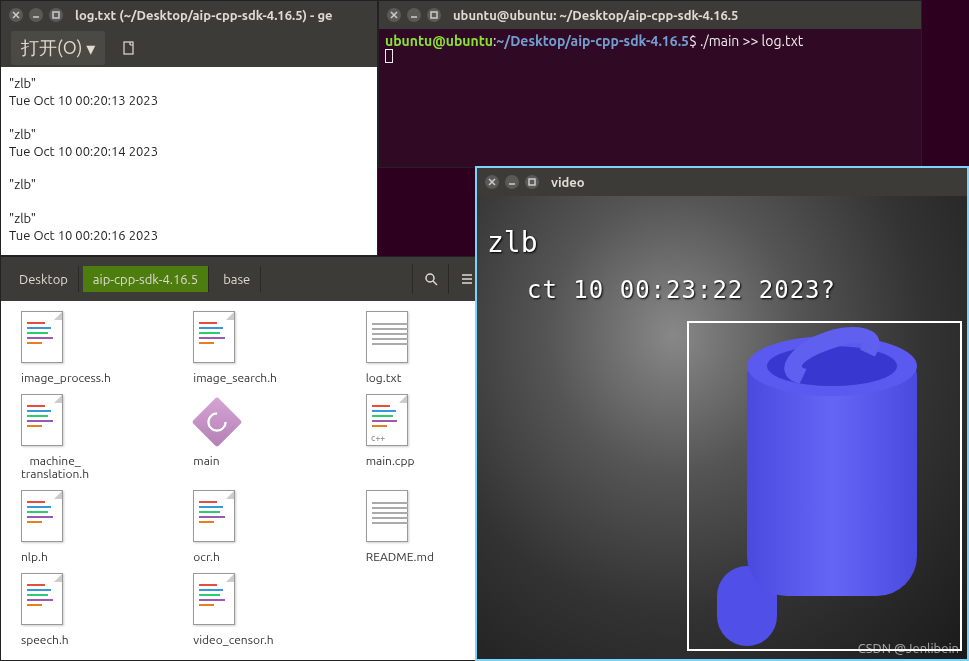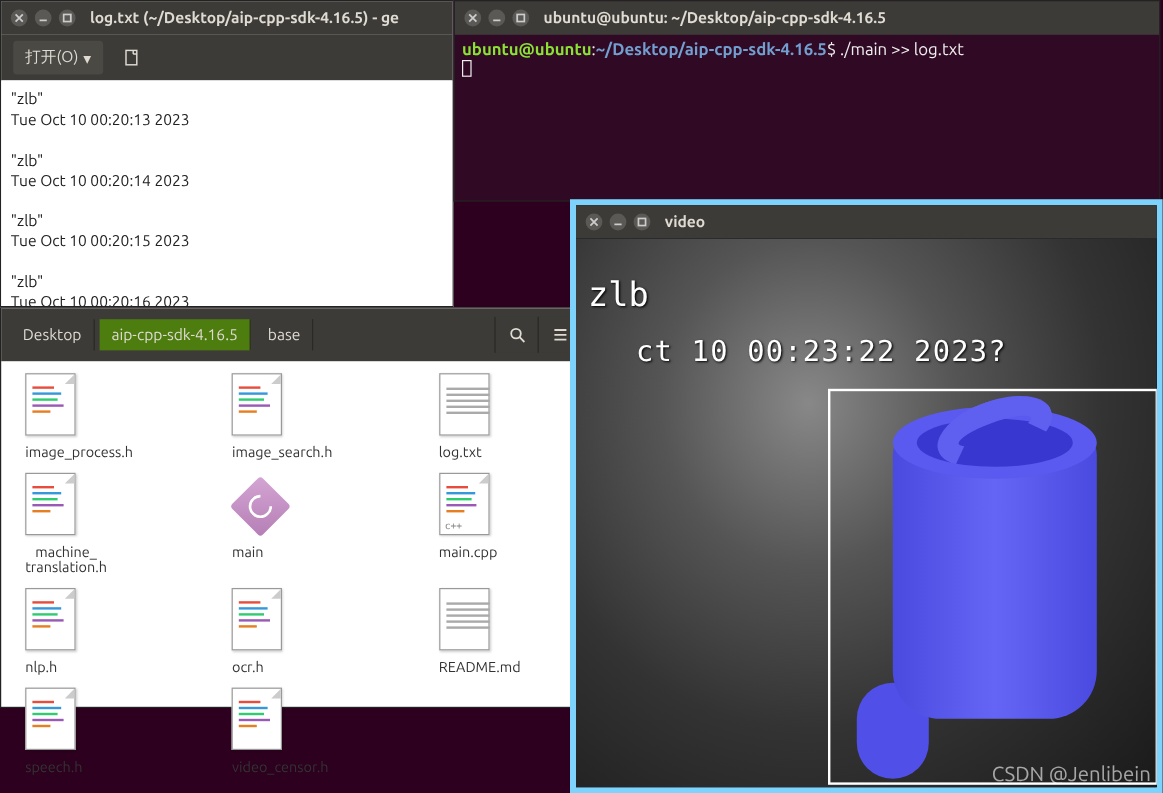--- a/index.html
+++ b/index.html
@@ -7,35 +7,35 @@
 
 
 .titlebar { background: #3c3b37; display: flex; align-items: center; height: 28px; padding: 0 8px; gap: 6px; }
 .win-btn { width: 14px; height: 14px; border-radius: 50%; background: #5a5955; display: inline-flex; align-items: center; justify-content: center; }
 .win-btn svg { width: 8px; height: 8px; }
 .title-text { color: #dfdbd2; font-size: 13px; font-weight: bold; margin-left: 6px; }
 
 
 .gedit { position: absolute; top: 0; left: 0; width: 378px; height: 256px; background: #f2f1f0; border: 1px solid #222; }
 .gedit .toolbar { background: #3c3b37; height: 38px; display: flex; align-items: center; padding: 0 10px; gap: 12px; }
-.open-btn { background: #4a4944; color: #dfdbd2; padding: 5px 10px; border-radius: 3px; font-size: 13px; display: flex; align-items: center; gap: 4px; }
+.open-btn { background: #4a4944; color: #dfdbd2; padding: 5px 10px; border-radius: 3px; font-size: 18px; display: flex; align-items: center; gap: 4px; }
 .new-doc { color: #dfdbd2; width: 24px; height: 24px; display: flex; align-items: center; justify-content: center; }
 .gedit .content { padding: 8px; font-family: monospace; font-size: 13px; line-height: 1.3; color: #222; background: #fff; height: calc(100% - 66px); overflow: hidden; }
 
 
-.terminal { position: absolute; top: 0; left: 378px; width: 589px; height: 168px; background: #300a24; border: 1px solid #222; }
+.terminal { position: absolute; top: 0; left: 378px; width: 544px; height: 168px; background: #300a24; border: 1px solid #222; }
 .terminal .term-content { padding: 4px 6px; font-family: monospace; font-size: 14px; }
 .prompt-user { color: #8ae234; font-weight: bold; text-align: center; }
 .prompt-path { color: #729fcf; font-weight: bold; }
 .prompt-sep { color: #eee; }
 .cmd { color: #eee; }
 .cursor { display: inline-block; width: 8px; height: 14px; border: 1px solid #eee; }
 
 
-.nautilus { position: absolute; top: 256px; left: 0; width: 529px; height: 334px; background: #fff; border: 1px solid #222; }
+.nautilus { position: absolute; top: 256px; left: 0; width: 529px; height: 405px; background: #fff; border: 1px solid #222; }
 .nautilus .nav { background: #3c3b37; height: 44px; display: flex; align-items: center; padding: 0 8px; gap: 4px; }
 .crumb { color: #dfdbd2; padding: 6px 10px; font-size: 13px; border-right: 1px solid #2a2926; }
 .crumb.active { background: #4d7c0f; }
 .nav-right { margin-left: auto; display: flex; gap: 0; }
 .nav-btn { width: 36px; height: 30px; background: #3c3b37; color: #dfdbd2; display: flex; align-items: center; justify-content: center; border-left: 1px solid #2a2926; }
 .nav-btn.active { background: #53524d; }
 .file-grid { display: grid; grid-template-columns: repeat(3, 1fr); padding: 10px 20px; gap: 10px 30px; }
 .file-item { display: flex; flex-direction: column; align-items: flex-start; gap: 4px; }
 .file-icon { width: 48px; height: 56px; position: relative; }
 .file-label { font-size: 12px; color: #333; text-align: center; max-width: 110px; }
@@ -49,34 +49,34 @@
 .l4 { background: #9b59b6; width: 85%; }
 .l5 { background: #e67e22; width: 50%; }
 .cpp-badge { position: absolute; bottom: 2px; left: 4px; font-size: 8px; color: #888; font-family: monospace; }
 .txt-icon { width: 42px; height: 52px; background: #fff; border: 1px solid #999; box-shadow: 1px 1px 2px rgba(0,0,0,0.2); }
 .txt-icon::after { content: ""; position: absolute; top: 12px; left: 6px; right: 6px; height: 2px; background: #aaa; box-shadow: 0 5px 0 #aaa, 0 10px 0 #aaa, 0 15px 0 #aaa, 0 20px 0 #aaa; }
 .exec-icon { width: 48px; height: 48px; background: linear-gradient(135deg, #d4a5d4, #b57fb5); transform: rotate(45deg) scale(0.75); display: flex; align-items: center; justify-content: center; border-radius: 4px; }
 .exec-icon::after { content: ""; width: 20px; height: 20px; border: 3px solid #fff; border-radius: 50%; border-top-color: transparent; }
 .nautilus-tab { position: absolute; top: 256px; left: 0; background: #3c3b37; color: #dfdbd2; padding: 2px 6px; font-size: 12px; font-family: monospace; }
 
 
-.video-win { position: absolute; top: 166px; left: 475px; width: 494px; height: 495px; background: #000; border: 5px solid #7dd3fc; }
+.video-win { position: absolute; top: 166px; left: 475px; width: 494px; height: 495px; background: #000; border: 2px solid #7dd3fc; }
 .video-content { position: relative; width: 100%; height: calc(100% - 28px); overflow: hidden; background: #0f172a; }
 .video-bg { position: absolute; inset: 0; background: radial-gradient(ellipse at 40% 30%, #888 0%, #555 30%, #333 60%, #1a1a1a 100%); }
 .overlay-text { position: absolute; color: #fff; font-family: monospace; text-shadow: 1px 1px 2px #000; }
 .ov-name { top: 30px; left: 10px; font-size: 28px; }
 .ov-time { top: 80px; left: 50px; font-size: 24px; letter-spacing: 1px; }
 .face-rect { position: absolute; top: 125px; left: 210px; width: 275px; height: 330px; border: 2px solid #fff; }
 .mug { position: absolute; top: 100px; right: -10px; width: 280px; height: 360px; }
 .mug-body { position: absolute; top: 60px; left: 50px; width: 170px; height: 240px; background: linear-gradient(90deg, #4a4ae0, #6565f5, #4a4ae0); border-radius: 20px 20px 40px 40px; }
 .mug-rim { position: absolute; top: 40px; left: 50px; width: 170px; height: 60px; background: #5a5af0; border-radius: 50%; }
 .mug-inner { position: absolute; top: 50px; left: 70px; width: 130px; height: 40px; background: #3838d0; border-radius: 50%; }
 .mug-swirl { position: absolute; top: 35px; left: 85px; width: 100px; height: 50px; border: 18px solid #6060f0; border-radius: 50%; border-bottom-color: transparent; transform: rotate(-20deg); }
 .mug-handle { position: absolute; bottom: 10px; left: 20px; width: 60px; height: 80px; background: #5050e8; border-radius: 30px; }
-.watermark { position: absolute; bottom: 6px; right: 10px; color: rgba(255,255,255,0.6); font-size: 17px; }
+.watermark { position: absolute; bottom: 6px; right: 10px; color: rgba(255,255,255,0.6); font-size: 13px; }
 </style>
 </head>
 <body>
 
 <div class="gedit">
   <div class="titlebar">
     <span class="win-btn">
         <svg viewBox="0 0 8 8">
           <path d="M1 1L7 7M7 1L1 7" stroke="#ccc" stroke-width="1.5"></path>
         </svg>
@@ -106,21 +106,20 @@
     </div>
   </div>
   <div class="content">
     <div><span>"zlb"</span></div>
     <div><span>Tue Oct 10 00:20:13 2023</span></div>
     <div>&nbsp;</div>
     <div><span>"zlb"</span></div>
     <div><span>Tue Oct 10 00:20:14 2023</span></div>
     <div>&nbsp;</div>
     <div><span>"zlb"</span></div>
-    <div><span>Tue Oct 10 00:20:15 2023</span></div>
     <div>&nbsp;</div>
     <div><span>"zlb"</span></div>
     <div><span>Tue Oct 10 00:20:16 2023</span></div>
   </div>
 </div>
 
 <div class="terminal">
   <div class="titlebar">
     <span class="win-btn">
         <svg viewBox="0 0 8 8">

